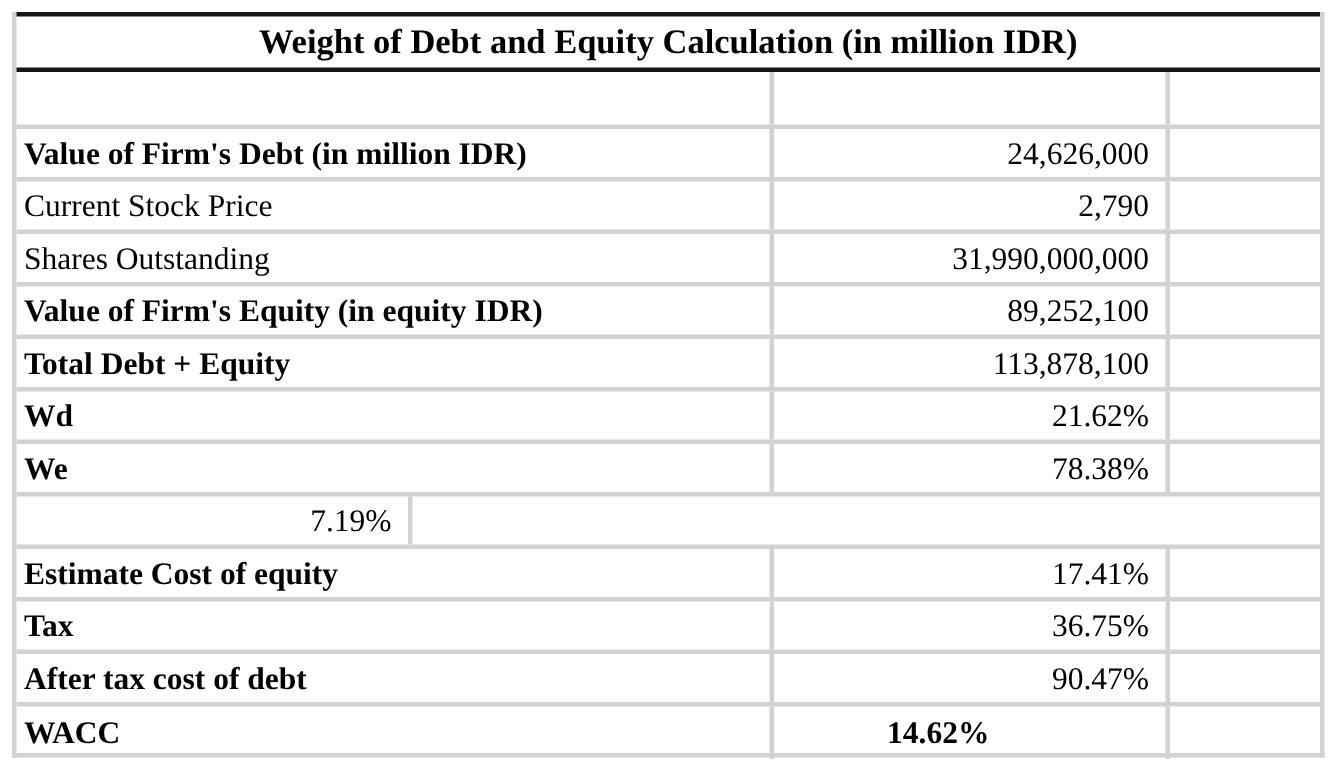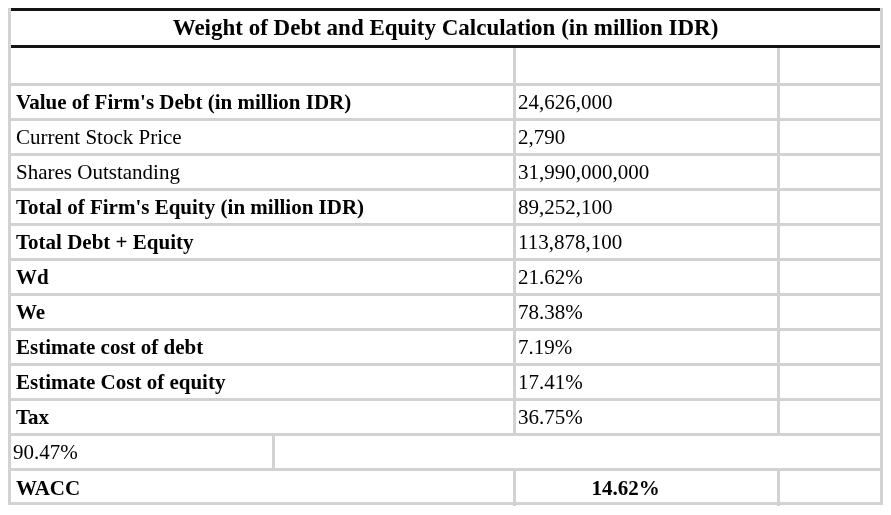--- a/index.html
+++ b/index.html
@@ -58,21 +58,21 @@
     overflow:hidden;
     white-space:nowrap;
     font-size:21px;
   }
   .c2{
     width:264px;
     border-right:3px solid var(--grid);
     padding:0 11px 0 2px;
     display:flex;
     align-items:center;
-    justify-content:flex-start;
+    justify-content:flex-end;
     overflow:hidden;
     white-space:nowrap;
     font-size:21px;
   }
   .c2.center{justify-content:center;padding-right:44px;}
   .c3{flex:1;}
   .bold{font-weight:bold;}
 </style>
 </head>
 <body>
@@ -115,21 +115,21 @@
       <span>Shares Outstanding</span>
     </div>
     <div class="c2">
       <span>31,990,000,000</span>
     </div>
     <div class="c3"></div>
   </div>
 
   <div class="row">
     <div class="c1">
-      <span class="bold">Total of Firm's Equity (in million IDR)</span>
+      <span class="bold">Value of Firm's Equity (in equity IDR)</span>
     </div>
     <div class="c2">
       <span>89,252,100</span>
     </div>
     <div class="c3"></div>
   </div>
 
   <div class="row">
     <div class="c1">
       <span class="bold">Total Debt + Equity</span>
@@ -154,23 +154,20 @@
     <div class="c1">
       <span class="bold">We</span>
     </div>
     <div class="c2">
       <span>78.38%</span>
     </div>
     <div class="c3"></div>
   </div>
 
   <div class="row">
-    <div class="c1">
-      <span class="bold">Estimate cost of debt</span>
-    </div>
     <div class="c2">
       <span>7.19%</span>
     </div>
     <div class="c3"></div>
   </div>
 
   <div class="row">
     <div class="c1">
       <span class="bold">Estimate Cost of equity</span>
     </div>
@@ -184,20 +181,23 @@
     <div class="c1">
       <span class="bold">Tax</span>
     </div>
     <div class="c2">
       <span>36.75%</span>
     </div>
     <div class="c3"></div>
   </div>
 
   <div class="row">
+    <div class="c1">
+      <span class="bold">After tax cost of debt</span>
+    </div>
     <div class="c2">
       <span>90.47%</span>
     </div>
     <div class="c3"></div>
   </div>
 
   <div class="row">
     <div class="c1">
       <span class="bold">WACC</span>
     </div>

